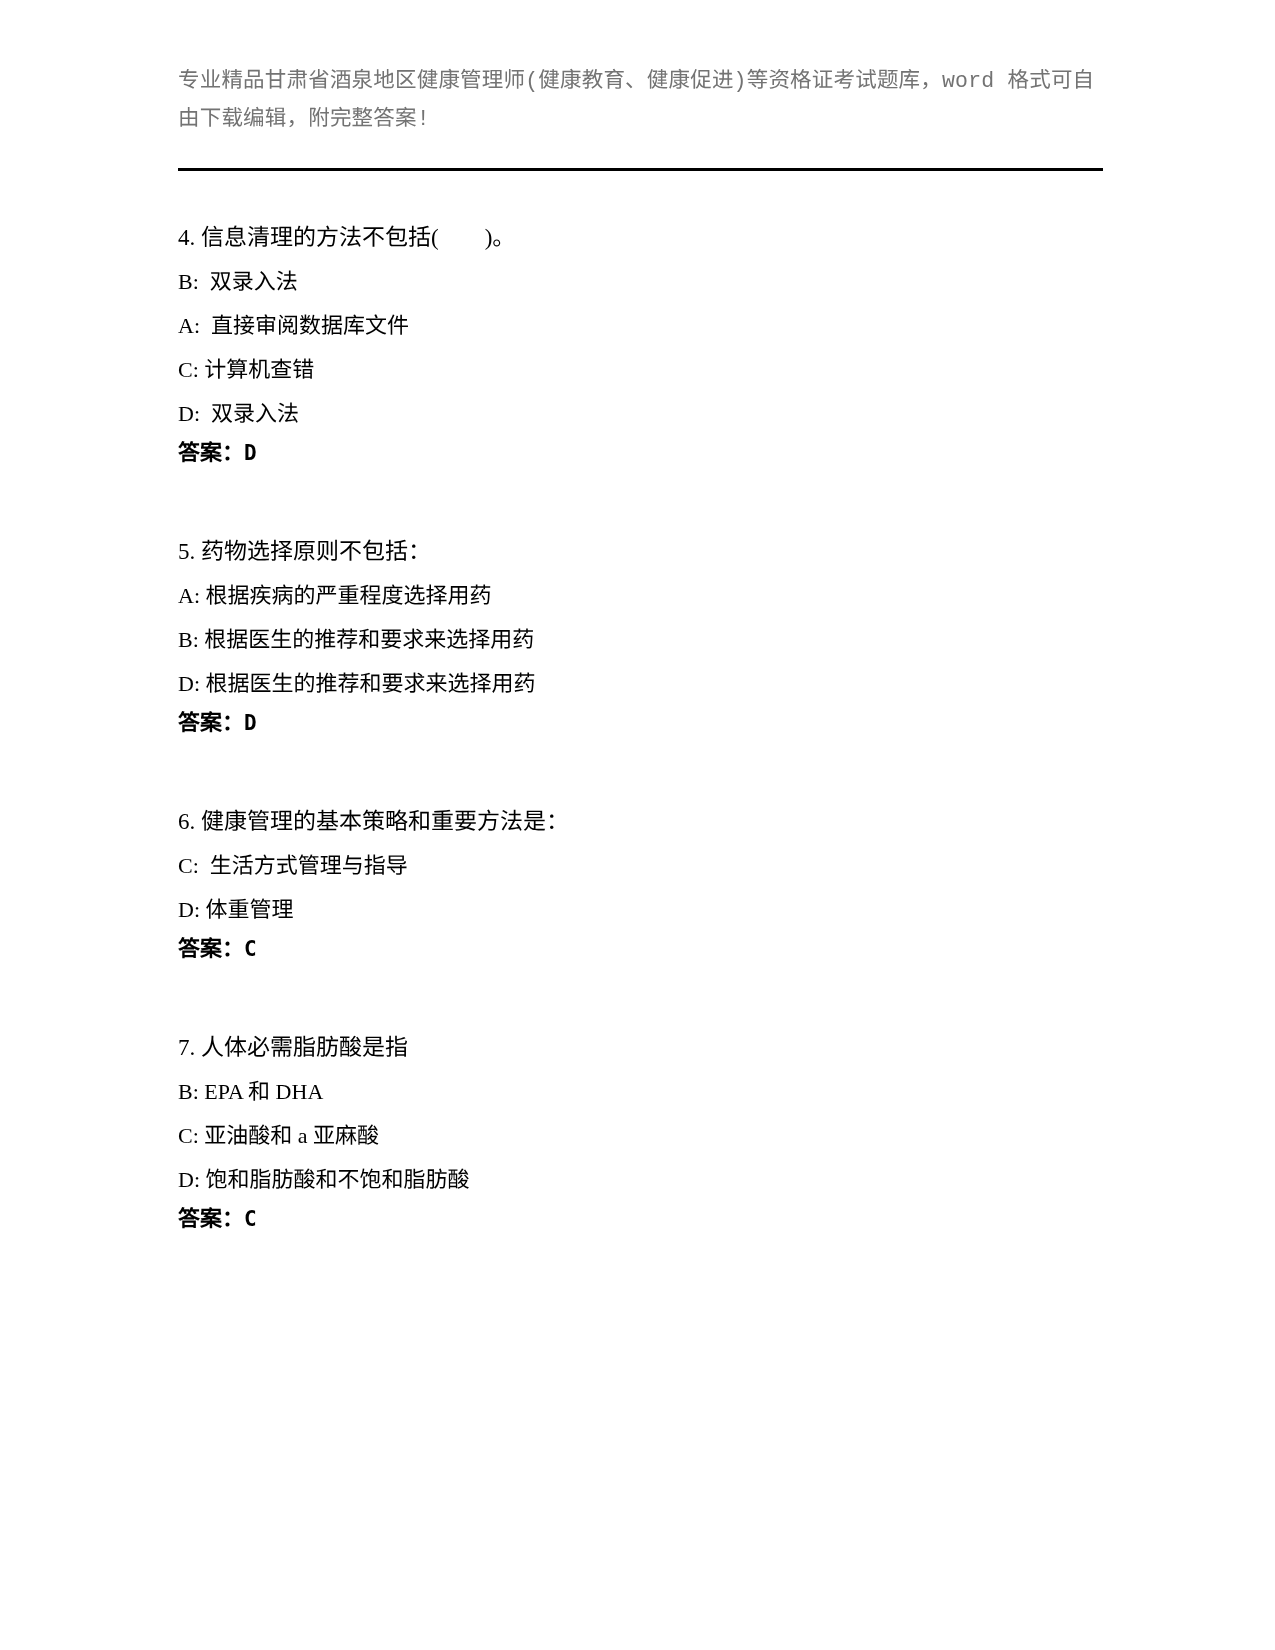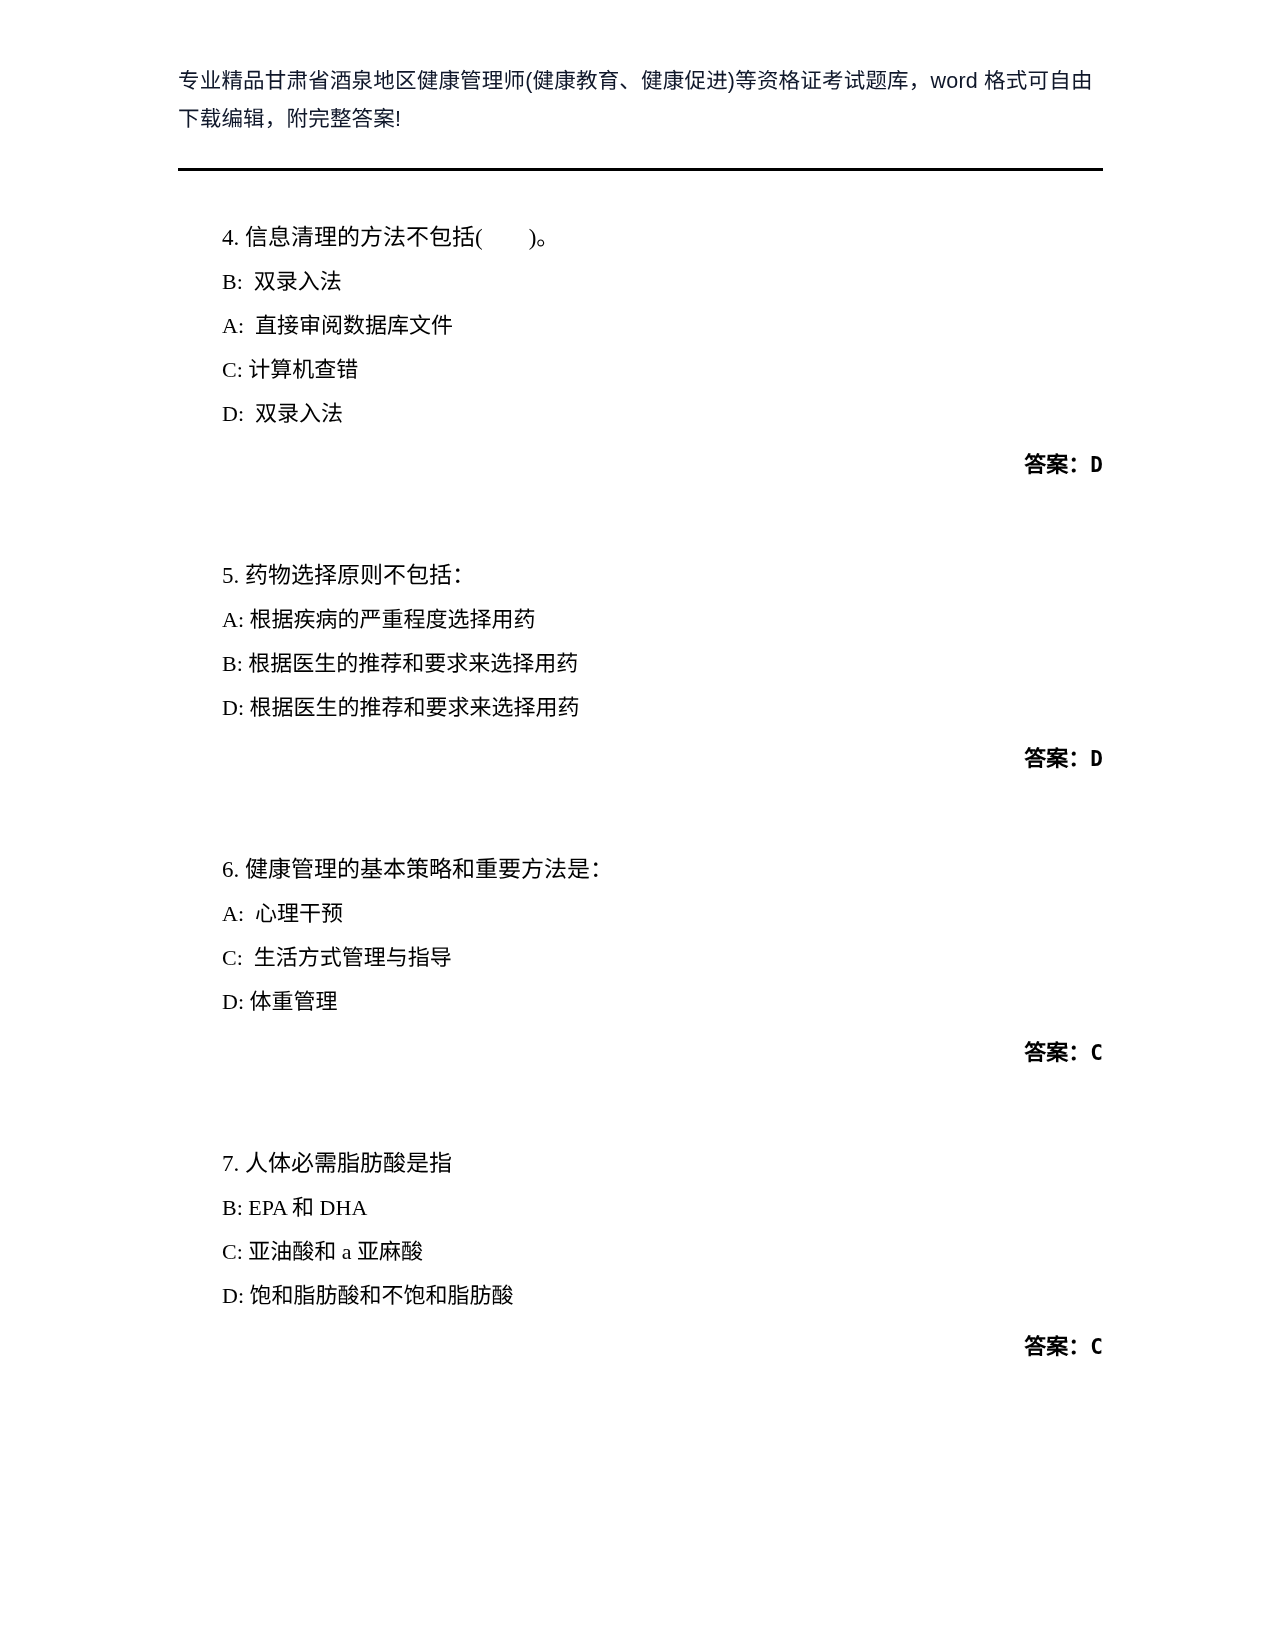--- a/index.html
+++ b/index.html
@@ -17,63 +17,61 @@
     font-family: "Liberation Serif", "DejaVu Serif", serif;
     color: #000000;
   }
   .content {
     position: absolute;
     left: 178px;
     top: 62px;
     width: 925px;
   }
   .header-note {
-    font-family: Liberation Sans, sans-serif;
+    font-family: Liberation Mono, monospace;
     font-size: 21.5px;
     line-height: 38px;
-    color: #0f172a;
+    color: #737373;
     letter-spacing: 0.2px;
   }
   .header-rule {
     margin-top: 30px;
     border: 0;
     border-top: 2.5px solid #000;
     border-bottom: 1px solid #000;
     height: 3px;
     box-sizing: border-box;
     padding: 0;
   }
   .questions {
     margin-top: 44px;
-    margin-left: 44px;
   }
   .q-block {
     margin-bottom: 62px;
   }
   .q-block:last-child {
     margin-bottom: 0;
   }
   .q-stem {
     font-size: 23px;
     line-height: 45px;
     white-space: pre;
   }
   .q-option {
     font-size: 22px;
     line-height: 44px;
     white-space: pre;
   }
   .q-answer {
     font-size: 22px;
-    line-height: 52px;
+    line-height: 28px;
     font-weight: bold;
     font-family: "DejaVu Serif", "Liberation Serif", serif;
     white-space: pre;
     margin-top: 2px;
-    text-align: right;
   }
   .q-answer .ans-letter {
     font-family: "DejaVu Sans Mono", "Liberation Mono", monospace;
     font-weight: bold;
     font-size: 21px;
   }
 </style>
 </head>
 <body>
 
@@ -97,21 +95,20 @@
       <div class="q-block">
         <div class="q-stem">5. 药物选择原则不包括：</div>
         <div class="q-option">A: 根据疾病的严重程度选择用药</div>
         <div class="q-option">B: 根据医生的推荐和要求来选择用药</div>
         <div class="q-option">D: 根据医生的推荐和要求来选择用药</div>
         <div class="q-answer"><span>答案：</span><span class="ans-letter">D</span></div>
       </div>
 
       <div class="q-block">
         <div class="q-stem">6. 健康管理的基本策略和重要方法是：</div>
-        <div class="q-option">A:  心理干预</div>
         <div class="q-option">C:  生活方式管理与指导</div>
         <div class="q-option">D: 体重管理</div>
         <div class="q-answer"><span>答案：</span><span class="ans-letter">C</span></div>
       </div>
 
       <div class="q-block">
         <div class="q-stem">7. 人体必需脂肪酸是指</div>
         <div class="q-option">B: EPA 和 DHA</div>
         <div class="q-option">C: 亚油酸和 a 亚麻酸</div>
         <div class="q-option">D: 饱和脂肪酸和不饱和脂肪酸</div>

